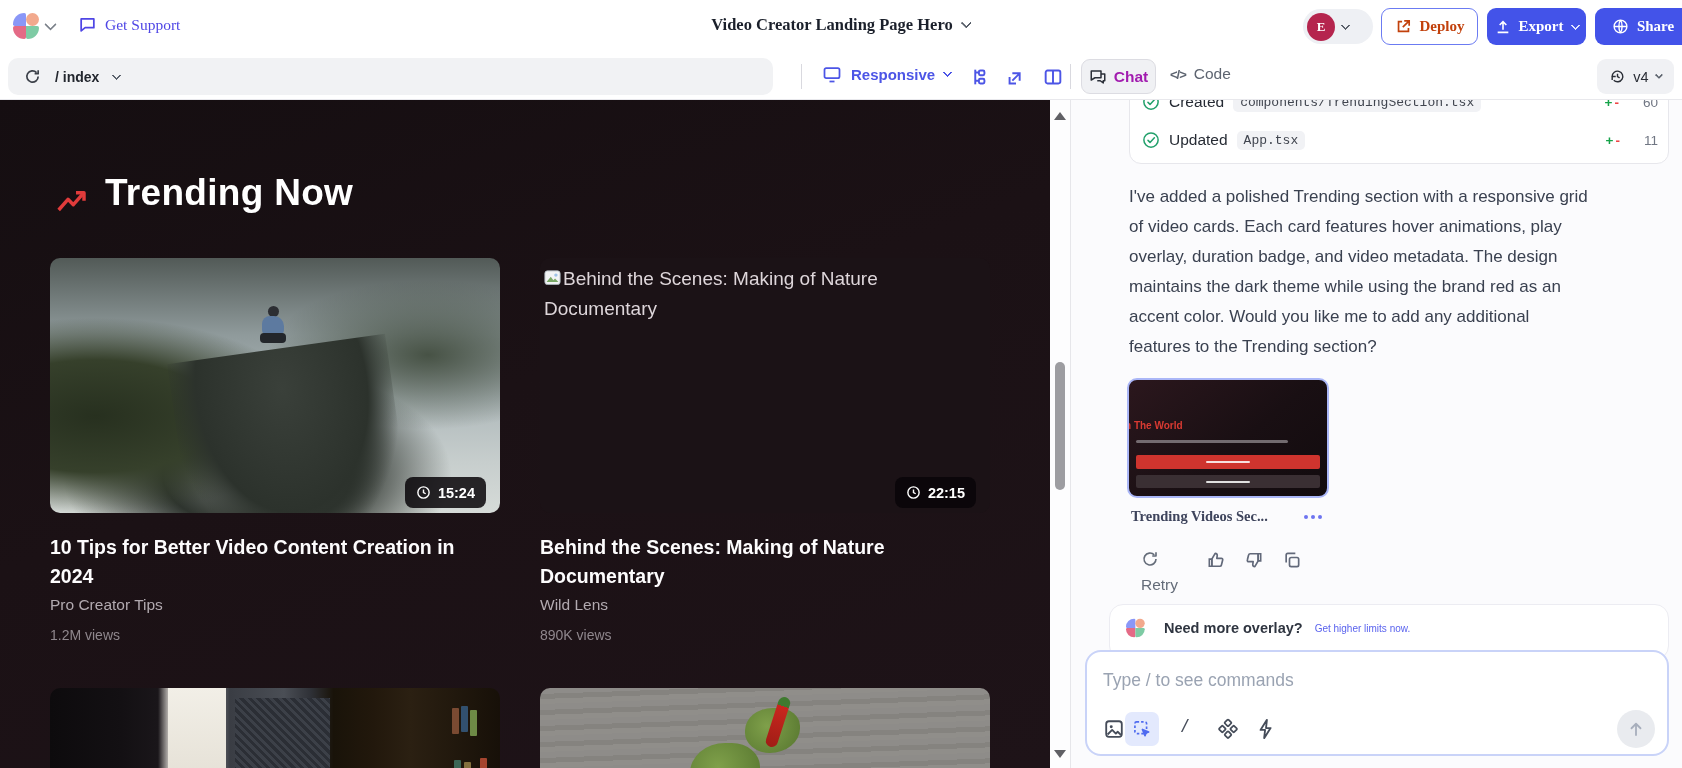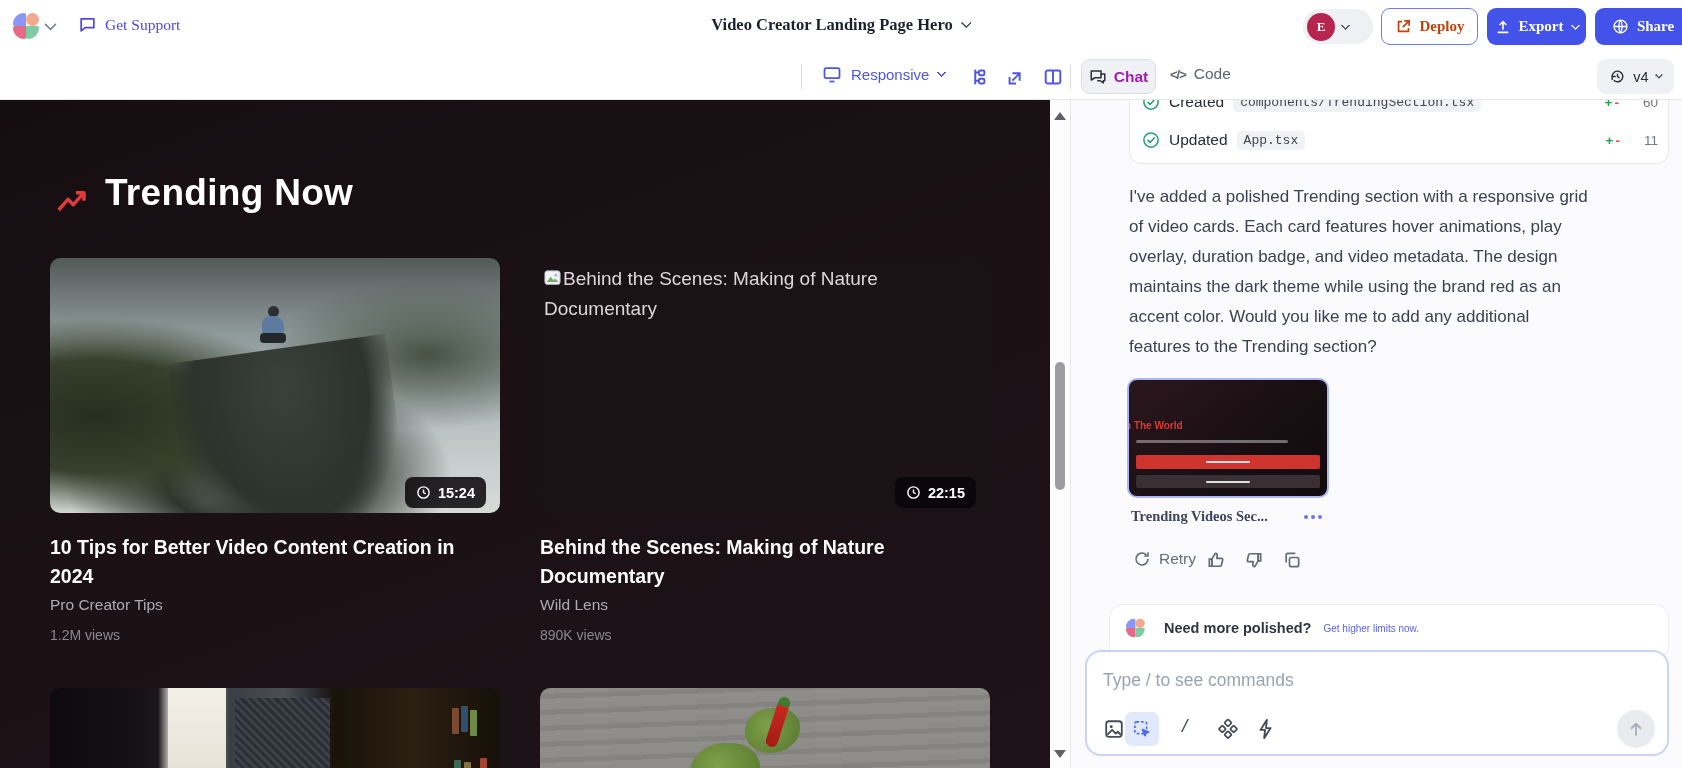--- a/index.html
+++ b/index.html
@@ -31,21 +31,21 @@
   .btn-export{left:1487px;top:8px;width:99px;background:#4353e9;color:#fff;}
   .btn-export .chev{width:7px;height:7px;color:#dfe3ff;margin-top:-3px;}
   .btn-share{left:1595px;top:8px;width:96px;background:#4353e9;color:#fff;}
 
   
   .toolbar{position:absolute;left:0;top:53px;width:1682px;height:47px;background:#fff;border-bottom:1px solid #e8e8ec;}
   .url-pill{position:absolute;left:8px;top:5px;width:765px;height:37px;background:#f1f2f4;border-radius:10px;display:flex;align-items:center;gap:14px;padding:0 16px;cursor:pointer;}
   .url-path{font-size:14px;font-weight:700;color:#23272e;}
   .url-pill .chev{width:7px;height:7px;color:#5b626c;margin-top:-3px;}
   .vdiv{position:absolute;top:11px;width:1px;height:25px;background:#d9d9df;}
-  .responsive{position:absolute;left:822px;top:11px;display:flex;align-items:center;gap:9px;color:#4c55e6;font-size:15px;font-weight:400;cursor:pointer;}
+  .responsive{position:absolute;left:822px;top:11px;display:flex;align-items:center;gap:9px;color:#4c55e6;font-size:15px;font-weight:700;cursor:pointer;}
   .responsive .chev{width:7px;height:7px;margin-top:-3px;}
   .tb-icon{position:absolute;top:13px;width:22px;height:22px;color:#4c55e6;cursor:pointer;}
   .chat-tab{position:absolute;left:1081px;top:6px;height:35px;width:75px;background:#f0f1f4;border:1px solid #dcdce2;border-radius:9px;
             display:flex;align-items:center;justify-content:center;gap:7px;font-size:15.5px;font-weight:600;color:#a21caf;cursor:pointer;}
   .code-tab{position:absolute;left:1170px;top:12px;display:flex;align-items:center;gap:8px;color:#5d6470;font-size:15.5px;cursor:pointer;}
   .code-glyph{font-size:13px;font-weight:700;letter-spacing:-1px;color:#5d6470;}
   .v4-pill{position:absolute;left:1597px;top:6px;height:35px;width:77px;background:#f0f1f4;border-radius:9px;
            display:flex;align-items:center;justify-content:center;gap:7px;font-size:14.5px;color:#2a2e36;cursor:pointer;}
   .v4-pill .chev{width:6px;height:6px;color:#5b626c;margin-top:-3px;}
 
@@ -113,21 +113,21 @@
           background:linear-gradient(140deg,#2b171d 0%,#190f13 55%,#120b0e 100%);}
   .at-title{position:absolute;left:-4px;top:40px;font-size:10px;font-weight:700;color:#d93a32;white-space:nowrap;}
   .at-sub{position:absolute;left:7px;top:60px;width:152px;height:3px;background:#837b80;border-radius:2px;opacity:.85;}
   .at-red{position:absolute;left:7px;right:7px;top:75px;height:14px;background:#cf342e;border-radius:2px;}
   .at-dark{position:absolute;left:7px;right:7px;top:95px;height:13px;background:#3a2f33;border-radius:2px;}
   .at-red i,.at-dark i{position:absolute;left:50%;top:50%;transform:translate(-50%,-50%);width:44px;height:2px;background:rgba(255,255,255,.85);border-radius:1px;}
   .attach-label{position:absolute;left:60px;top:408px;font-size:14.5px;font-weight:700;color:#3e445c;cursor:pointer;font-family:Liberation Serif, serif;}
   .dots{position:absolute;left:233px;top:415px;display:flex;gap:3px;cursor:pointer;}
   .dots i{width:4px;height:4px;border-radius:50%;background:#6d74f0;}
   .retry-row{position:absolute;left:58px;top:450px;height:24px;color:#646c79;font-size:15.5px;}
-  .retry-btn{position:absolute;left:4px;top:0;display:flex;align-items:flex-start;gap:8px;cursor:pointer;}
+  .retry-btn{position:absolute;left:12px;top:0;display:flex;align-items:flex-start;gap:8px;cursor:pointer;flex-direction:column;}
   .fb-ico{position:absolute;top:0;width:20px;height:20px;color:#62697a;cursor:pointer;}
   .limits-card{position:absolute;left:38px;top:504px;width:560px;height:56px;background:#fff;border:1px solid #ececf2;border-radius:14px;
                display:flex;align-items:center;gap:12px;padding:0 18px 8px 16px;}
   .limits-logo{transform:scale(.72);transform-origin:left center;}
   .limits-text{font-size:14.5px;color:#2f3540;font-weight:600;}
   .limits-link{font-size:10px;color:#5a63ee;cursor:pointer;}
   .input-box{position:absolute;left:14px;top:550px;width:584px;height:106px;background:#fff;border:2px solid #c9d3f8;border-radius:16px;}
   .cmd-input{position:absolute;left:14px;top:12px;width:540px;height:32px;border:none;outline:none;background:transparent;
              font-family:"Liberation Sans",sans-serif;font-size:17.5px;color:#333;}
   .cmd-input::placeholder{color:#9aa3b2;}
@@ -182,20 +182,28 @@
     <div class="abs btn btn-share">
       <svg width="17" height="17" viewBox="0 0 24 24" fill="none" stroke="currentColor" stroke-width="2">
           <circle cx="12" cy="12" r="9"></circle>
           <path d="M3 12h18M12 3c3 3.5 3 14 0 18M12 3c-3 3.5-3 14 0 18"></path>
         </svg>
       <span>Share</span>
     </div>
   </div>
 
   <div class="toolbar">
+    <div class="url-pill">
+      <svg width="17" height="17" viewBox="0 0 24 24" fill="none" stroke="#3c4149" stroke-width="2.4">
+          <path d="M20 12a8 8 0 1 1-2.3-5.6"></path>
+          <path d="M20 3v5h-5" stroke-linejoin="round"></path>
+        </svg>
+      <span class="url-path">/ index</span>
+      <span class="chev"></span>
+    </div>
     <div class="vdiv" style="left:801px"></div>
     <div class="responsive">
       <svg width="20" height="20" viewBox="0 0 24 24" fill="none" stroke="currentColor" stroke-width="2.1">
           <rect x="3" y="5" width="18" height="12" rx="2"></rect>
           <path d="M9 21h6"></path>
         </svg>
       <span>Responsive</span>
       <span class="chev"></span>
     </div>
     <svg class="tb-icon" style="left:967px" viewBox="0 0 24 24" fill="none" stroke="currentColor" stroke-width="2.1">
@@ -388,21 +396,21 @@
         </svg>
     </div>
 
     <div class="limits-card">
       <div class="mini-logo limits-logo">
           <i class="q1"></i>
           <i class="q2"></i>
           <i class="q3"></i>
           <i class="q4"></i>
         </div>
-      <span class="limits-text">Need more polished?</span>
+      <span class="limits-text">Need more overlay?</span>
       <span class="limits-link">Get higher limits now.</span>
     </div>
 
     <div class="input-box">
       <input class="cmd-input" type="text" placeholder="Type / to see commands" style="">
       <svg class="in-ico" style="left:16px" viewBox="0 0 24 24" fill="none" stroke="currentColor" stroke-width="2">
           <rect x="3.5" y="3.5" width="17" height="17" rx="3"></rect>
           <circle cx="9" cy="9.5" r="1.6" fill="currentColor" stroke="none"></circle>
           <path d="M5 18l5-5 4 4 2-2 3.5 3.5" stroke-linejoin="round"></path>
         </svg>

